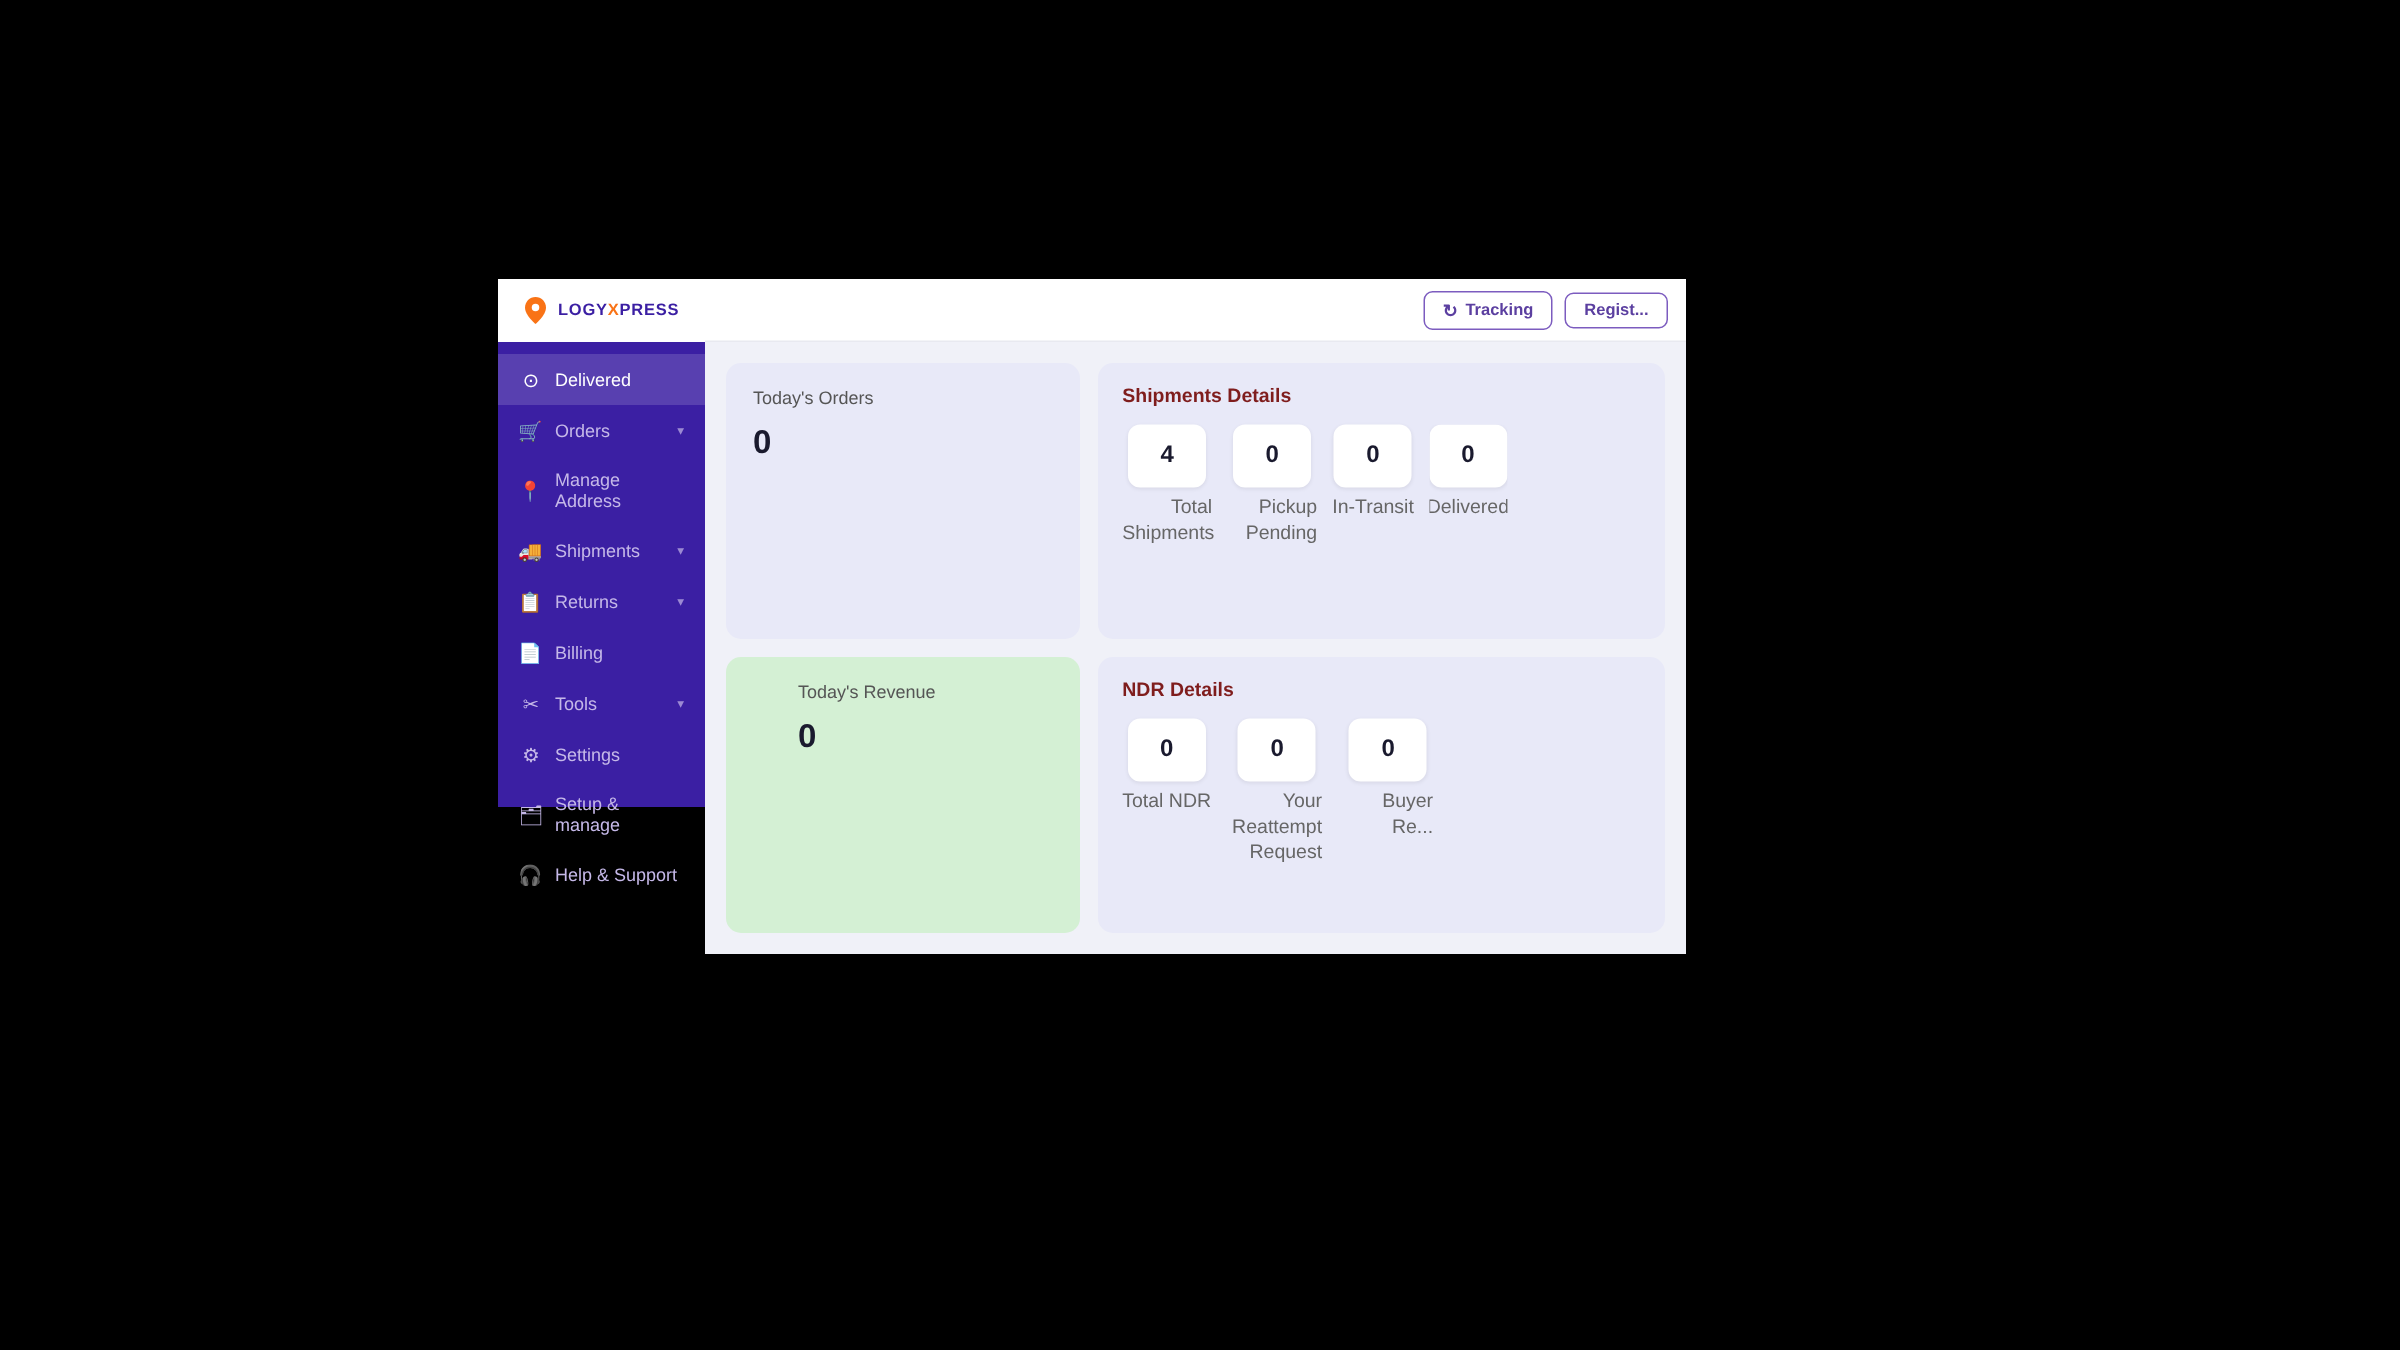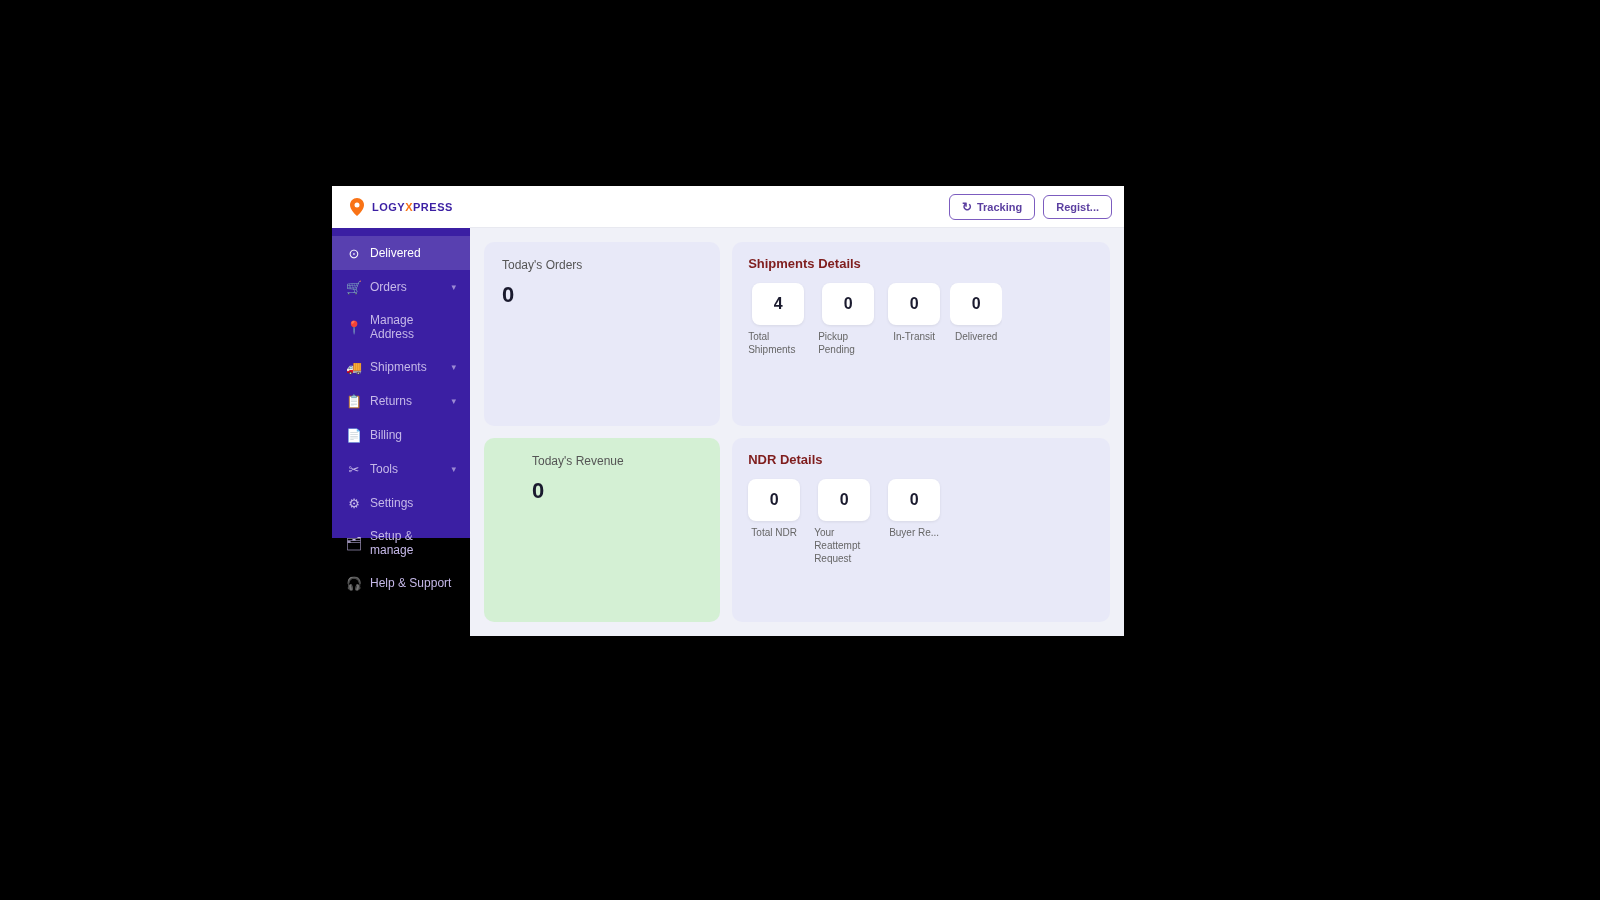--- a/index.html
+++ b/index.html
@@ -213,23 +213,23 @@
       display: flex;
       align-items: center;
       justify-content: center;
       font-size: 16px;
       font-weight: 700;
       color: #1a1a2e;
       box-shadow: 0 1px 3px rgba(0,0,0,0.08);
     }
 
     .stat-label {
-      font-size: 10px;
+      font-size: 13px;
       color: #666;
-      text-align: left;
+      text-align: right;
       max-width: 60px;
       line-height: 1.3;
     }
 
     
     .ndr-card {
       background: #e8e9f8;
       border-radius: 10px;
       padding: 14px 16px;
     }

